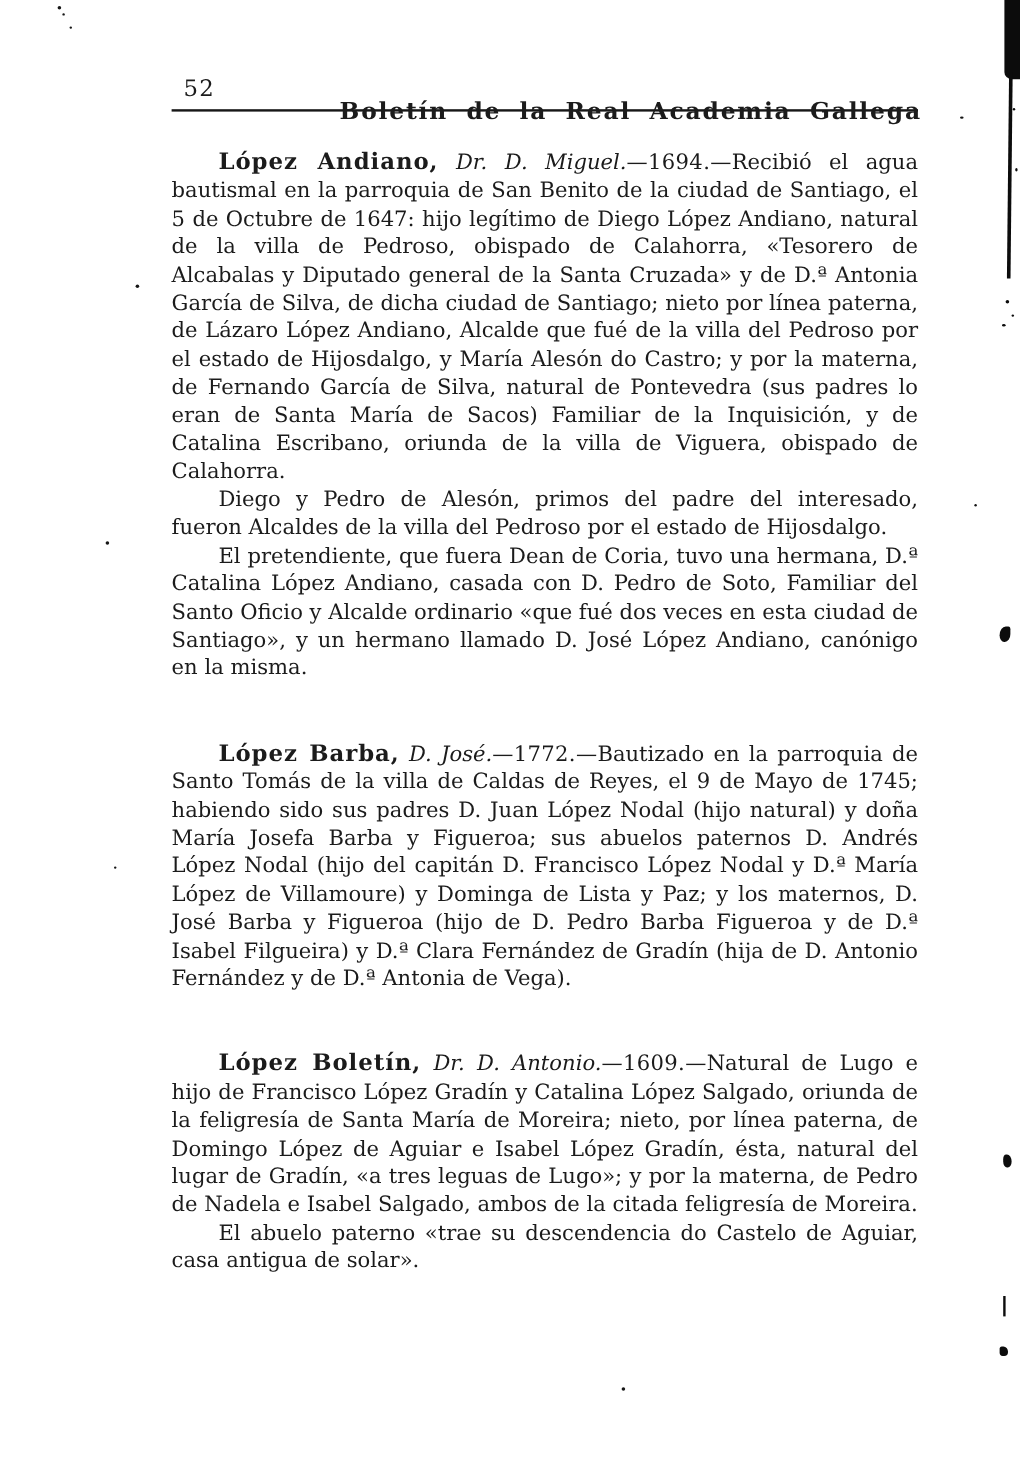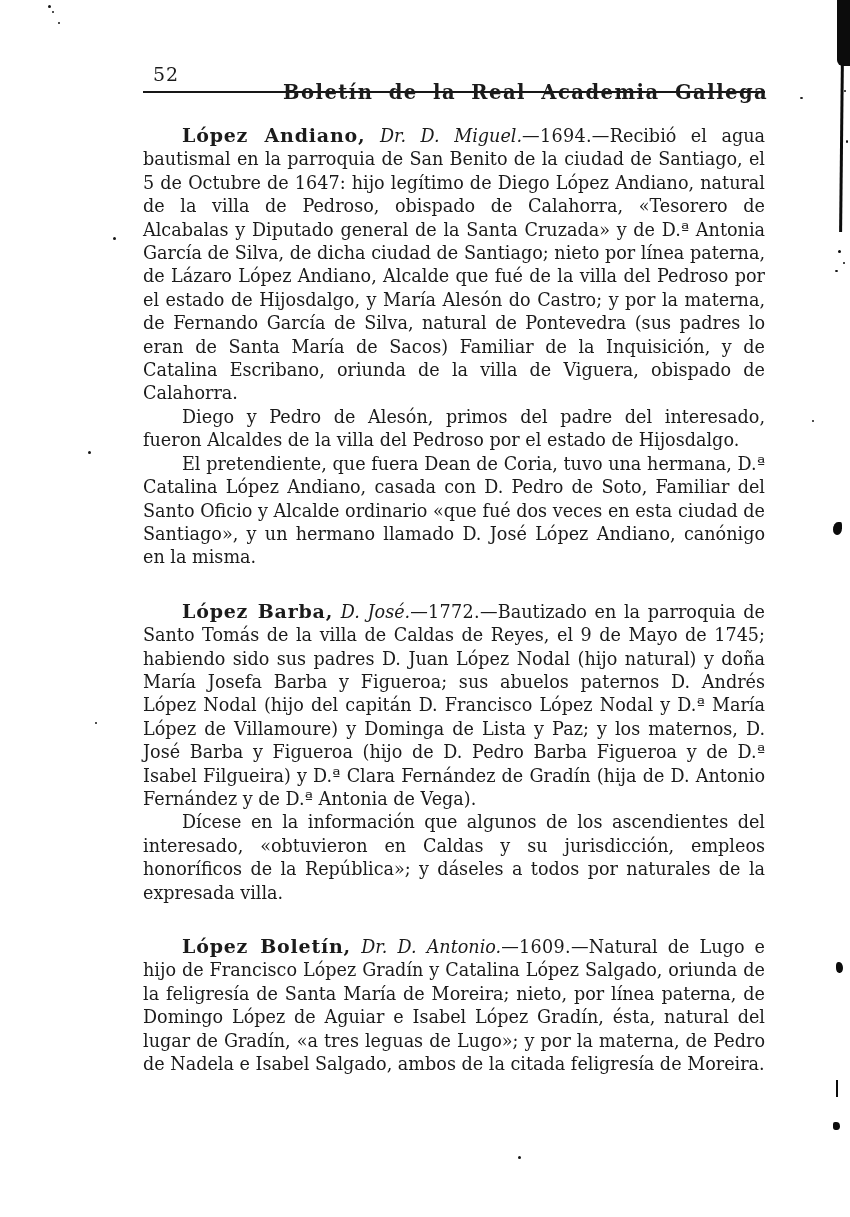--- a/index.html
+++ b/index.html
@@ -44,21 +44,21 @@
   }
 
   
   .text-block {
     position: absolute;
     left: 143px;
     top: 124px;
     width: 622px;
   }
   .entry { margin: 0; }
-  .entry + .entry { margin-top: 30px; }
+  .entry + .entry { margin-top: 47px; }
   .entry p {
     margin: 0;
     font-size: 17.6px;
     line-height: 23.4px;
     text-align: justify;
     text-indent: 39px;
   }
   .entry-name {
     font-weight: bold;
     font-size: 19px;
@@ -111,26 +111,26 @@
   <div class="entry">
     <p><span class="entry-name">López Andiano,</span>
       <span class="entry-person">Dr. D. Miguel.</span><span class="entry-year">—1694.—</span><span>Recibió el agua bautismal en la parroquia de San Benito de la ciudad de Santiago, el 5 de Octubre de 1647: hijo legítimo de Diego López Andiano, natural de la villa de Pedroso, obispado de Calahorra, «Tesorero de Alcabalas y Diputado general de la Santa Cruzada» y de D.ª Antonia García de Silva, de dicha ciudad de Santiago; nieto por línea paterna, de Lázaro López Andiano, Alcalde que fué de la villa del Pedroso por el estado de Hijosdalgo, y María Alesón do Castro; y por la materna, de Fernando García de Silva, natural de Pontevedra (sus padres lo eran de Santa María de Sacos) Familiar de la Inquisición, y de Catalina Escribano, oriunda de la villa de Viguera, obispado de Calahorra.</span></p>
     <p>Diego y Pedro de Alesón, primos del padre del interesado, fueron Alcaldes de la villa del Pedroso por el estado de Hijosdalgo.</p>
     <p>El pretendiente, que fuera Dean de Coria, tuvo una hermana, D.ª Catalina López Andiano, casada con D. Pedro de Soto, Familiar del Santo Oficio y Alcalde ordinario «que fué dos veces en esta ciudad de Santiago», y un hermano llamado D. José López Andiano, canónigo en la misma.</p>
   </div>
 
   <div class="entry">
     <p><span class="entry-name">López Barba,</span>
       <span class="entry-person">D. José.</span><span class="entry-year">—1772.—</span><span>Bautizado en la parroquia de Santo Tomás de la villa de Caldas de Reyes, el 9 de Mayo de 1745; habiendo sido sus padres D. Juan López Nodal (hijo natural) y doña María Josefa Barba y Figueroa; sus abuelos paternos D. Andrés López Nodal (hijo del capitán D. Francisco López Nodal y D.ª María López de Villamoure) y Dominga de Lista y Paz; y los maternos, D. José Barba y Figueroa (hijo de D. Pedro Barba Figueroa y de D.ª Isabel Filgueira) y D.ª Clara Fernández de Gradín (hija de D. Antonio Fernández y de D.ª Antonia de Vega).</span></p>
-    <p>Dícese en la información que algunos de los ascendientes del interesado, «obtuvieron en Caldas y su jurisdicción, empleos honoríficos de la República»; y dáseles a todos por naturales de la expresada villa.</p>
   </div>
 
   <div class="entry">
     <p><span class="entry-name">López Boletín,</span>
       <span class="entry-person">Dr. D. Antonio.</span><span class="entry-year">—1609.—</span><span>Natural de Lugo e hijo de Francisco López Gradín y Catalina López Salgado, oriunda de la feligresía de Santa María de Moreira; nieto, por línea paterna, de Domingo López de Aguiar e Isabel López Gradín, ésta, natural del lugar de Gradín, «a tres leguas de Lugo»; y por la materna, de Pedro de Nadela e Isabel Salgado, ambos de la citada feligresía de Moreira.</span></p>
+    <p>El abuelo paterno «trae su descendencia do Castelo de Aguiar, casa antigua de solar».</p>
   </div>
 
 </div>
 
 <div class="artifact art-binding-top"></div>
 <div class="artifact art-binding-line"></div>
 <div class="artifact art-speckle sp1"></div>
 <div class="artifact art-speckle sp2"></div>
 <div class="artifact art-speckle sp3"></div>
 <div class="artifact art-speckle sp4"></div>

